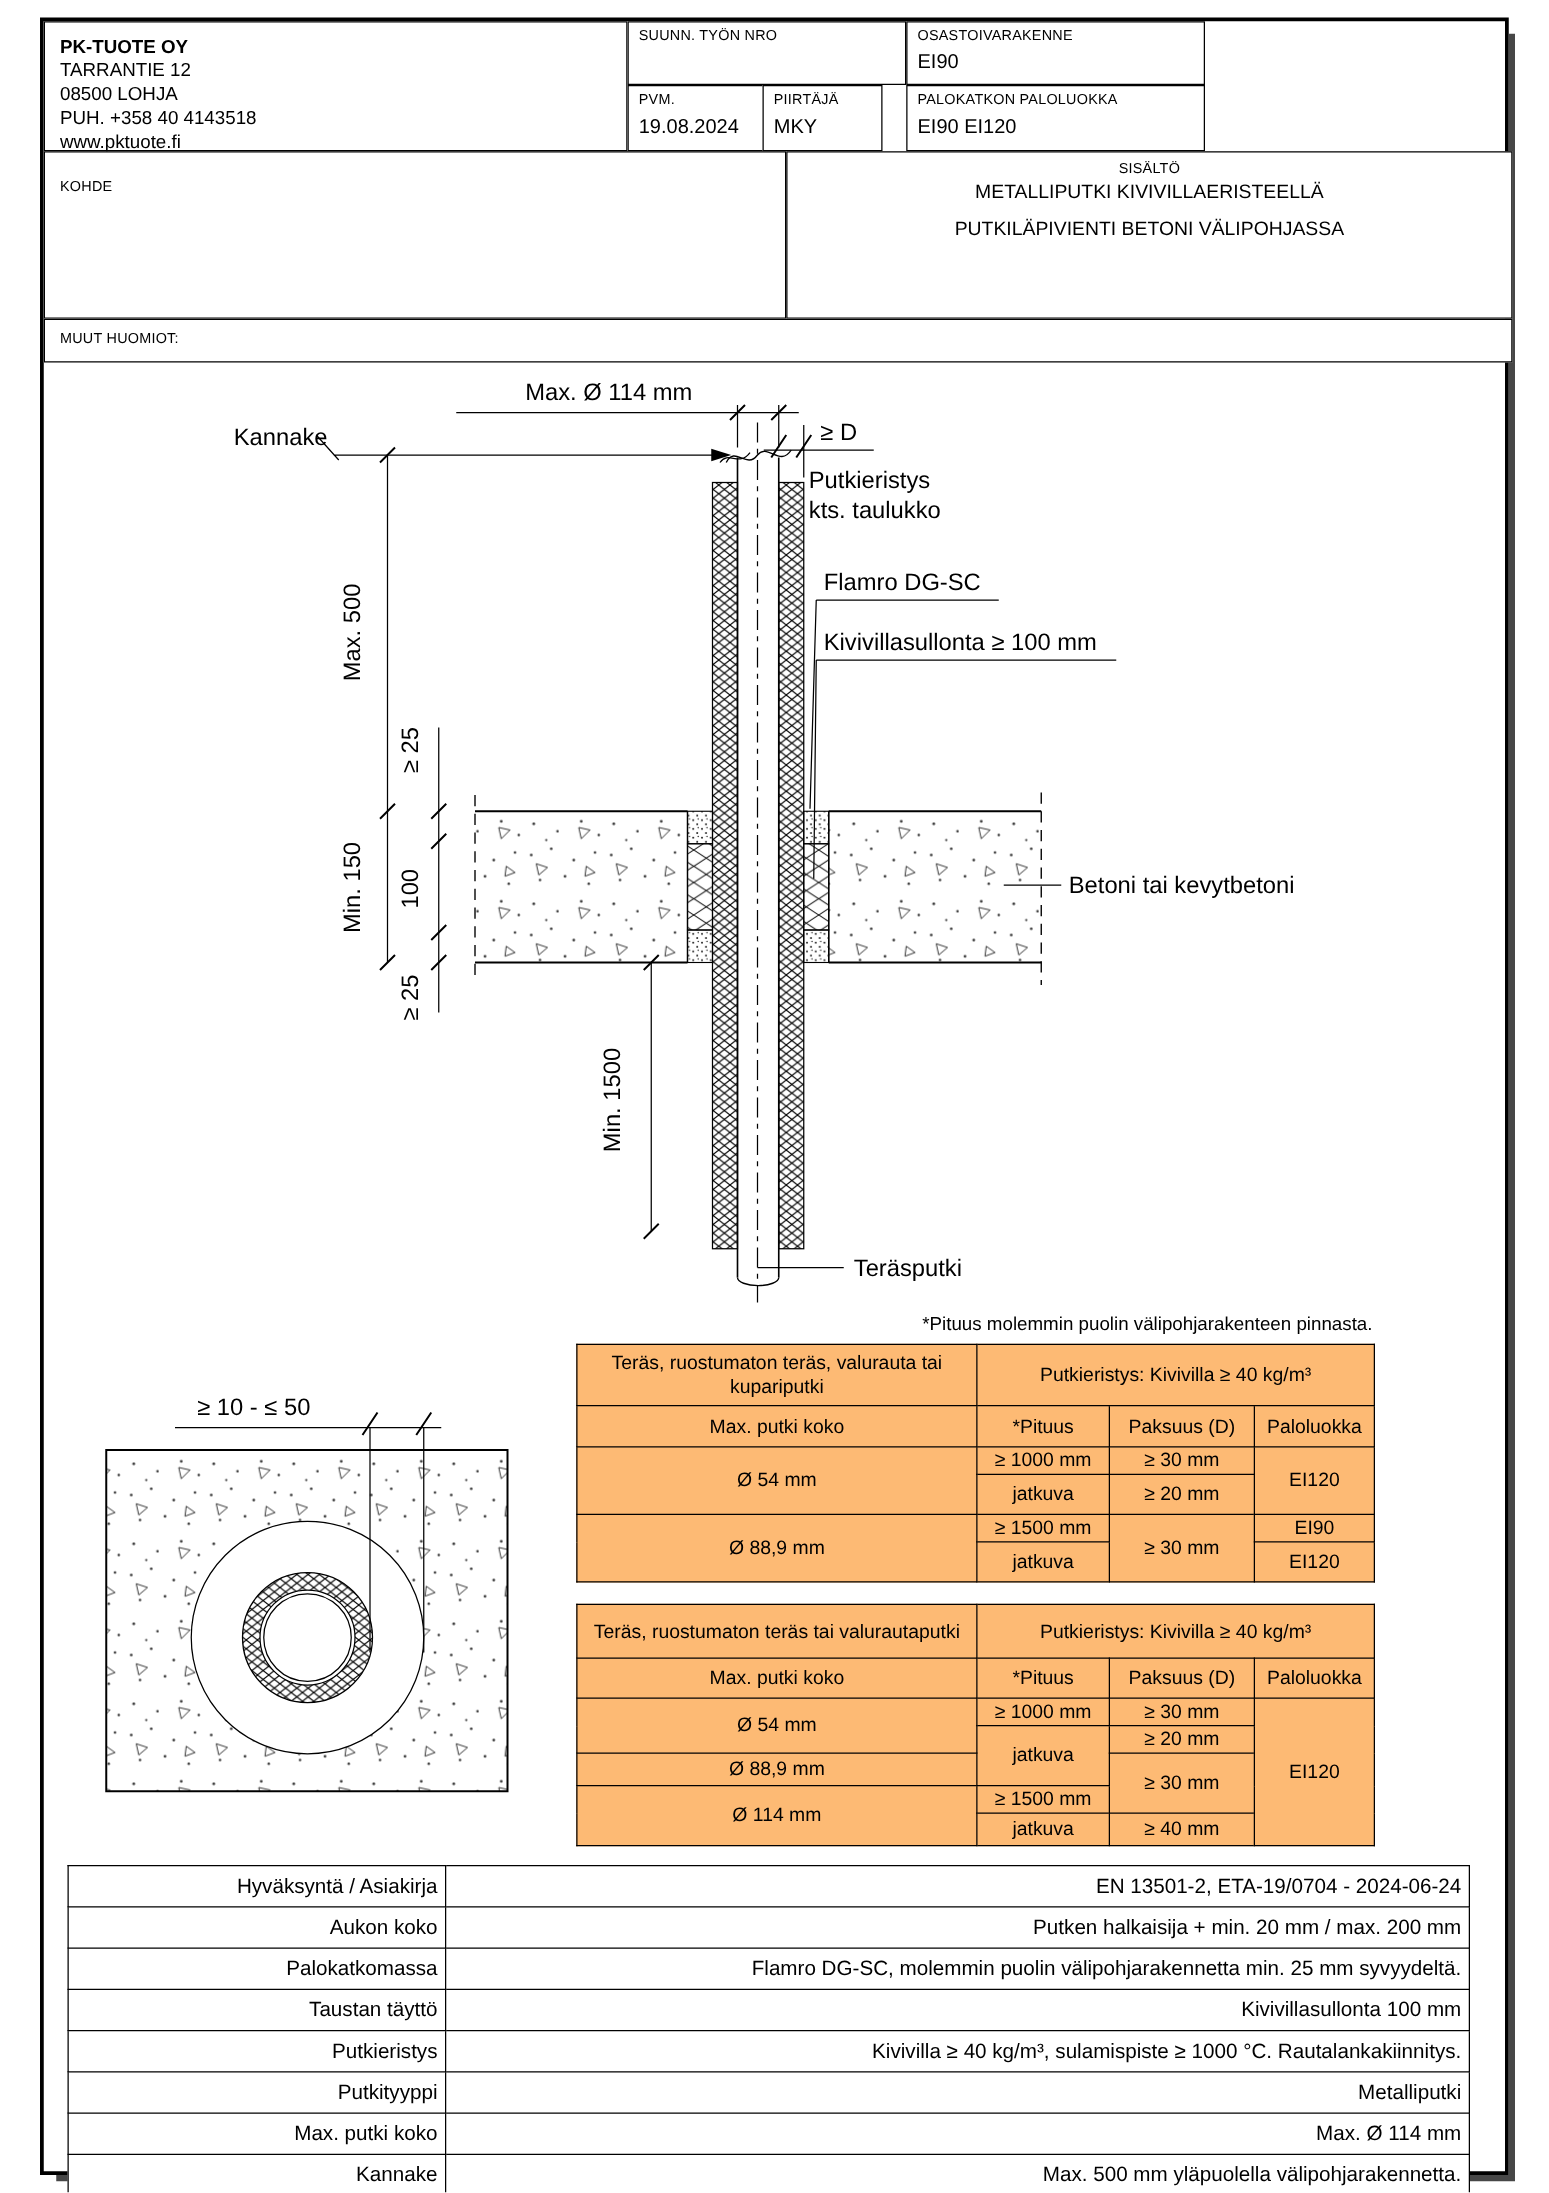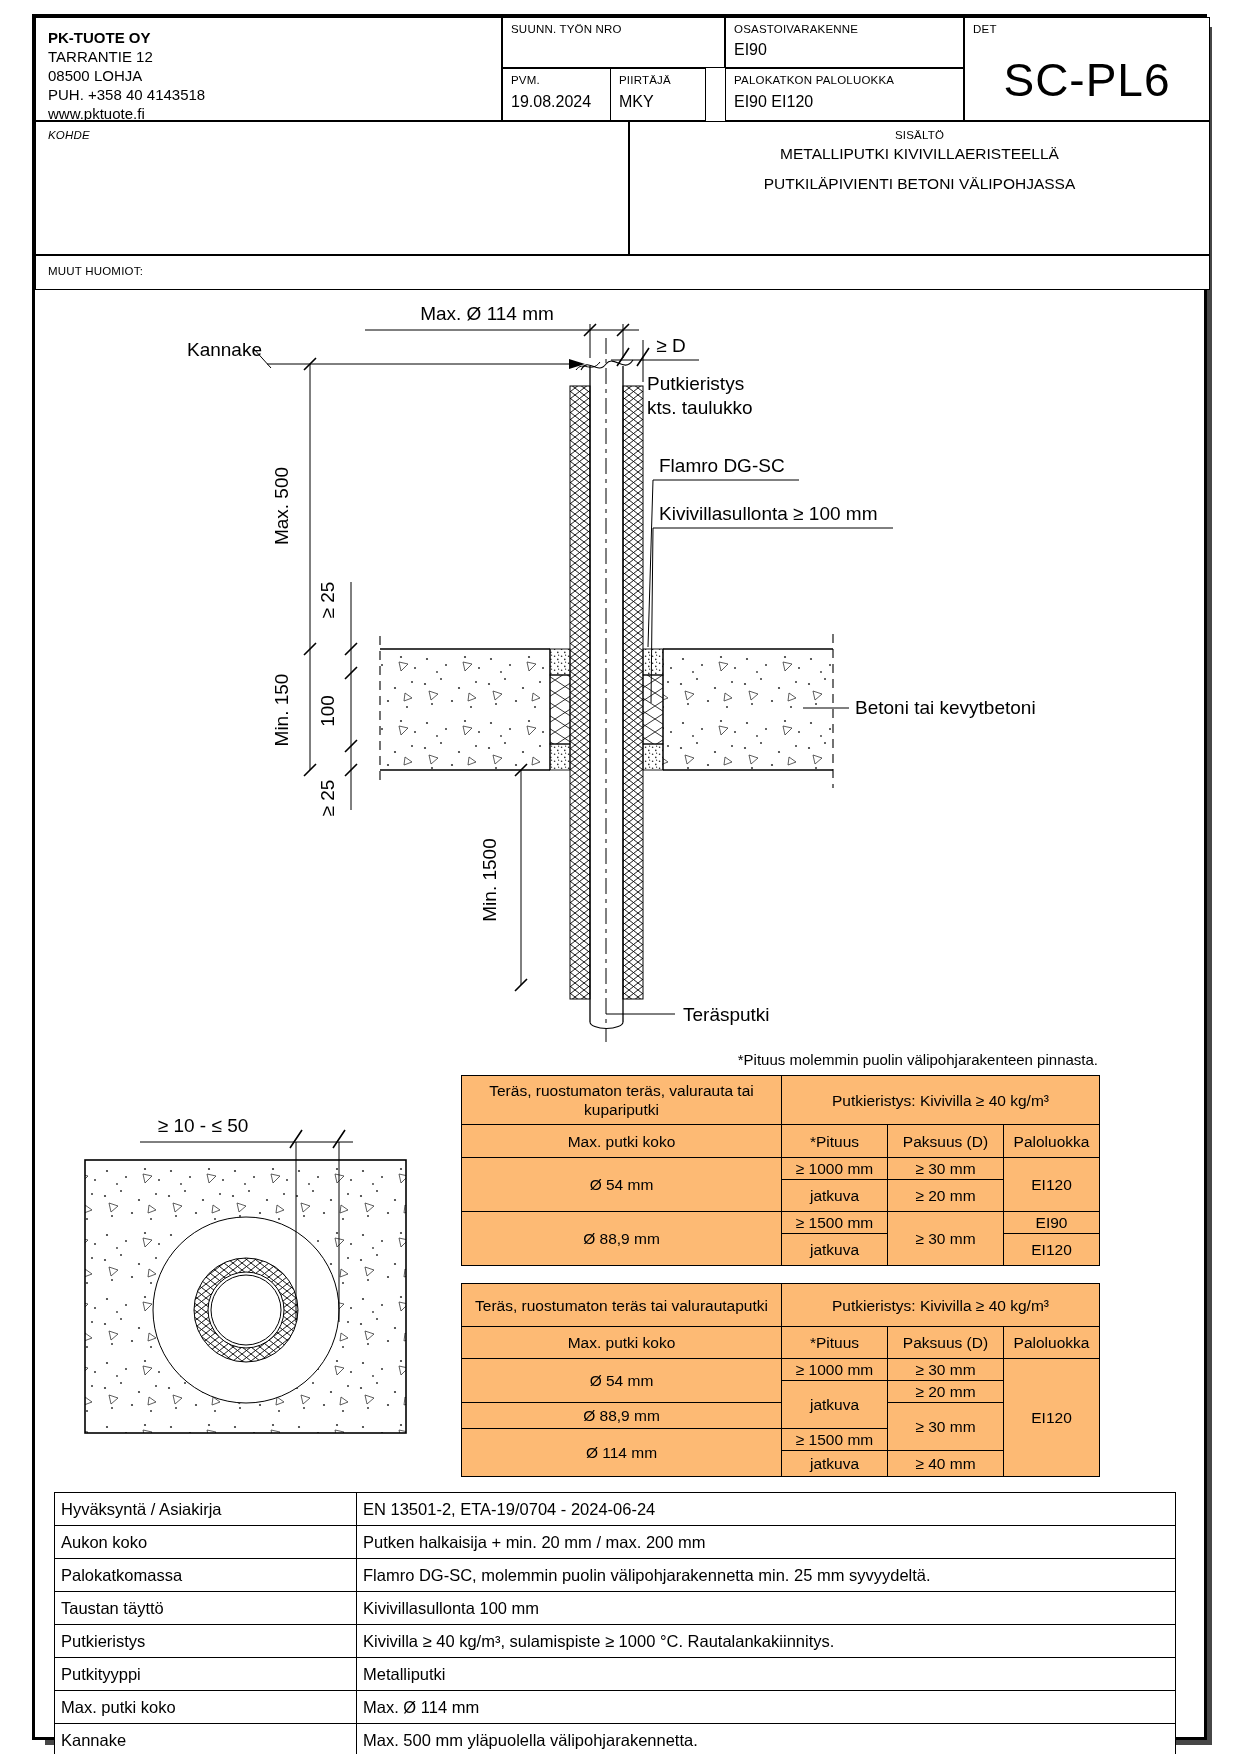--- a/index.html
+++ b/index.html
@@ -11,21 +11,21 @@
   .lab{font-size:11.5px;letter-spacing:.2px;}
   .company{padding:10px 0 0 12px;font-size:15px;line-height:19px;}
   .company .b{font-weight:bold;}
   .val16{font-size:16px;}
   .detcode{font-size:46px;letter-spacing:1px;text-align:center;margin-top:18px;}
   .sisalto-line{font-size:15.5px;line-height:26px;}
   table.spec{position:absolute;border-collapse:collapse;table-layout:fixed;background:#fdba74;}
   table.spec td{border:1.5px solid #000;text-align:center;vertical-align:middle;
                 font-size:15.5px;padding:1px 4px;line-height:19px;}
   table.summary{position:absolute;border-collapse:collapse;table-layout:fixed;background:#fff;}
-  table.summary td{border:1.6px solid #000;text-align:left;vertical-align:middle;
+  table.summary td{border:1.6px solid #000;text-align:right;vertical-align:middle;
                    font-size:16.5px;padding:2px 6px;height:28px;}
   .note{position:absolute;font-size:15px;text-align:right;}
   svg text{font-family:"Liberation Sans",sans-serif;fill:#000;}
 </style>
 </head>
 <body>
 
 <div class="page">
   <div class="frame">
 
@@ -39,41 +39,37 @@
 
     <div class="cell" style="left:467px;top:0;width:223px;height:51px;padding:5px 8px;">
       <div class="lab">SUUNN. TYÖN NRO</div>
     </div>
 
     <div class="cell" style="left:690px;top:0;width:239px;height:51px;padding:5px 8px;">
       <div class="lab">OSASTOIVARAKENNE</div>
       <div class="val16" style="margin-top:6px;">EI90</div>
     </div>
 
-    <div class="cell" style="left:929px;top:0;width:246px;height:104px;padding:5px 8px;">
-      <div class="lab">DET</div>
-      <div class="detcode">SC-PL6</div>
-    </div>
 
     <div class="cell" style="left:467px;top:51px;width:127px;height:53px;padding:5px 8px;">
       <div class="lab">PVM.</div>
       <div class="val16" style="margin-top:7px;">19.08.2024</div>
     </div>
 
     <div class="cell" style="left:575px;top:51px;width:96px;height:53px;padding:5px 8px;">
       <div class="lab">PIIRTÄJÄ</div>
       <div class="val16" style="margin-top:7px;">MKY</div>
     </div>
 
     <div class="cell" style="left:690px;top:51px;width:239px;height:53px;padding:5px 8px;">
       <div class="lab">PALOKATKON PALOLUOKKA</div>
       <div class="val16" style="margin-top:7px;">EI90 EI120</div>
     </div>
 
-    <div class="cell" style="left:0;top:104px;width:594px;height:134px;padding:7px 12px;font-style:italic;">
+    <div class="cell" style="left:0;top:104px;width:594px;height:134px;padding:22px 12px;">
       <div class="lab">KOHDE</div>
     </div>
 
     <div class="cell" style="left:594px;top:104px;width:581px;height:134px;padding:7px 14px;text-align:center;">
       <div class="lab">SISÄLTÖ</div>
       <div class="sisalto-line">METALLIPUTKI KIVIVILLAERISTEELLÄ</div>
       <div class="sisalto-line" style="margin-top:4px;">PUTKILÄPIVIENTI BETONI VÄLIPOHJASSA</div>
     </div>
 
     <div class="cell" style="left:0;top:238px;width:1175px;height:35px;padding:9px 12px;">

